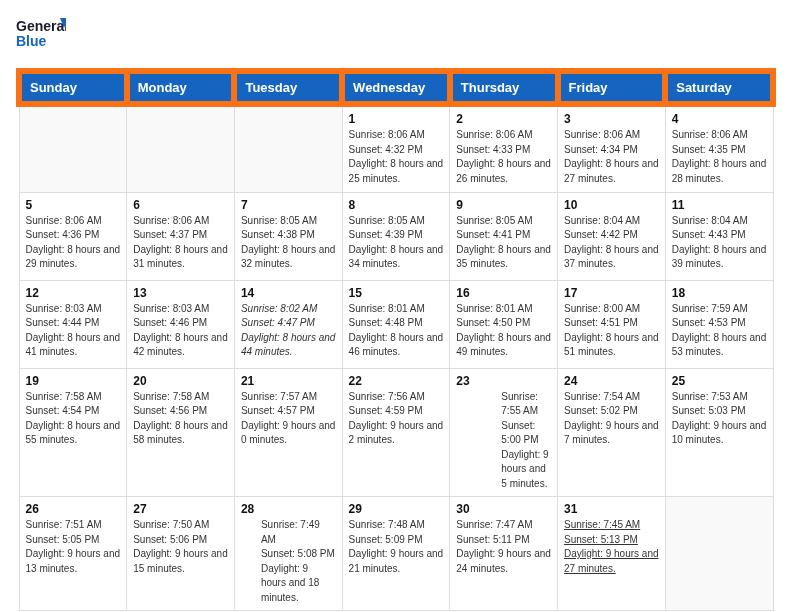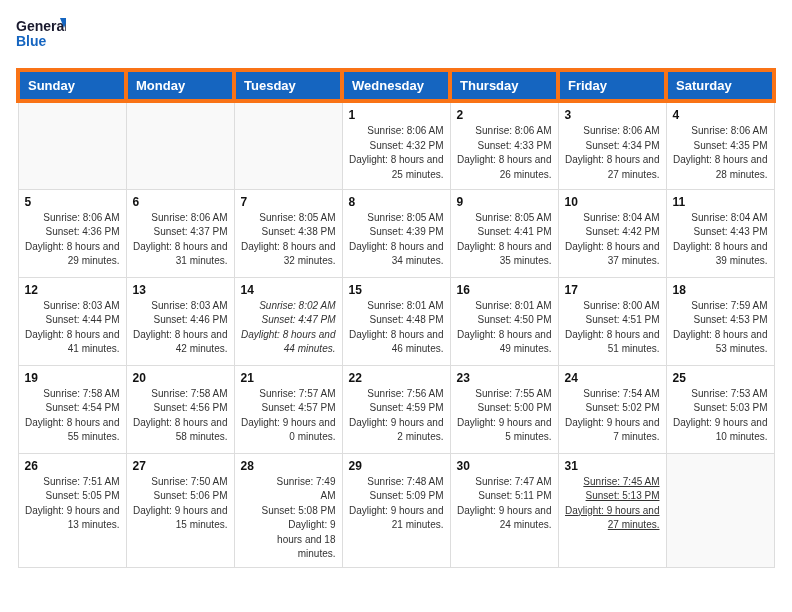--- a/index.html
+++ b/index.html
@@ -38,21 +38,21 @@
       width: 100%;
       border-collapse: collapse;
       border: 1px solid #ccc;
     }
     .calendar-table th {
       background: #1565c0;
       color: #fff;
       text-align: left;
       padding: 6px 8px;
       font-size: 13px;
-      border: 4px solid #f97316;
+      border: 6px solid #f97316;
     }
     .calendar-table td {
       vertical-align: top;
       padding: 5px 6px;
       border: 1px solid #ddd;
       width: calc(100% / 7);
       height: 85px;
       font-size: 10.5px;
       color: #222;
       background: #fff;
@@ -63,21 +63,20 @@
     .day-number {
       font-size: 12px;
       font-weight: bold;
       margin-bottom: 2px;
       color: #111;
     }
     .day-info {
       font-size: 10px;
       line-height: 1.45;
       color: #333;
-      text-align: right;
     }
     tr.week-row td {
       height: 88px;
     }
   </style>
 </head>
 <body>
 
 <div class="header">
   <div class="logo">
@@ -243,21 +242,21 @@
 Daylight: 9 hours and 0 minutes.</div>
         </td>
         <td>
           <div class="day-number">22</div>
           <div class="day-info" style="white-space: pre-line;">Sunrise: 7:56 AM
 Sunset: 4:59 PM
 Daylight: 9 hours and 2 minutes.</div>
         </td>
         <td>
           <div class="day-number">23</div>
-          <div class="day-info" style="white-space: pre-line;">Sunrise: 7:55 AM
+          <div class="day-info" style="white-space: pre-line; margin-left: 45px;">Sunrise: 7:55 AM
 Sunset: 5:00 PM
 Daylight: 9 hours and 5 minutes.</div>
         </td>
         <td>
           <div class="day-number">24</div>
           <div class="day-info" style="white-space: pre-line;">Sunrise: 7:54 AM
 Sunset: 5:02 PM
 Daylight: 9 hours and 7 minutes.</div>
         </td>
         <td>

